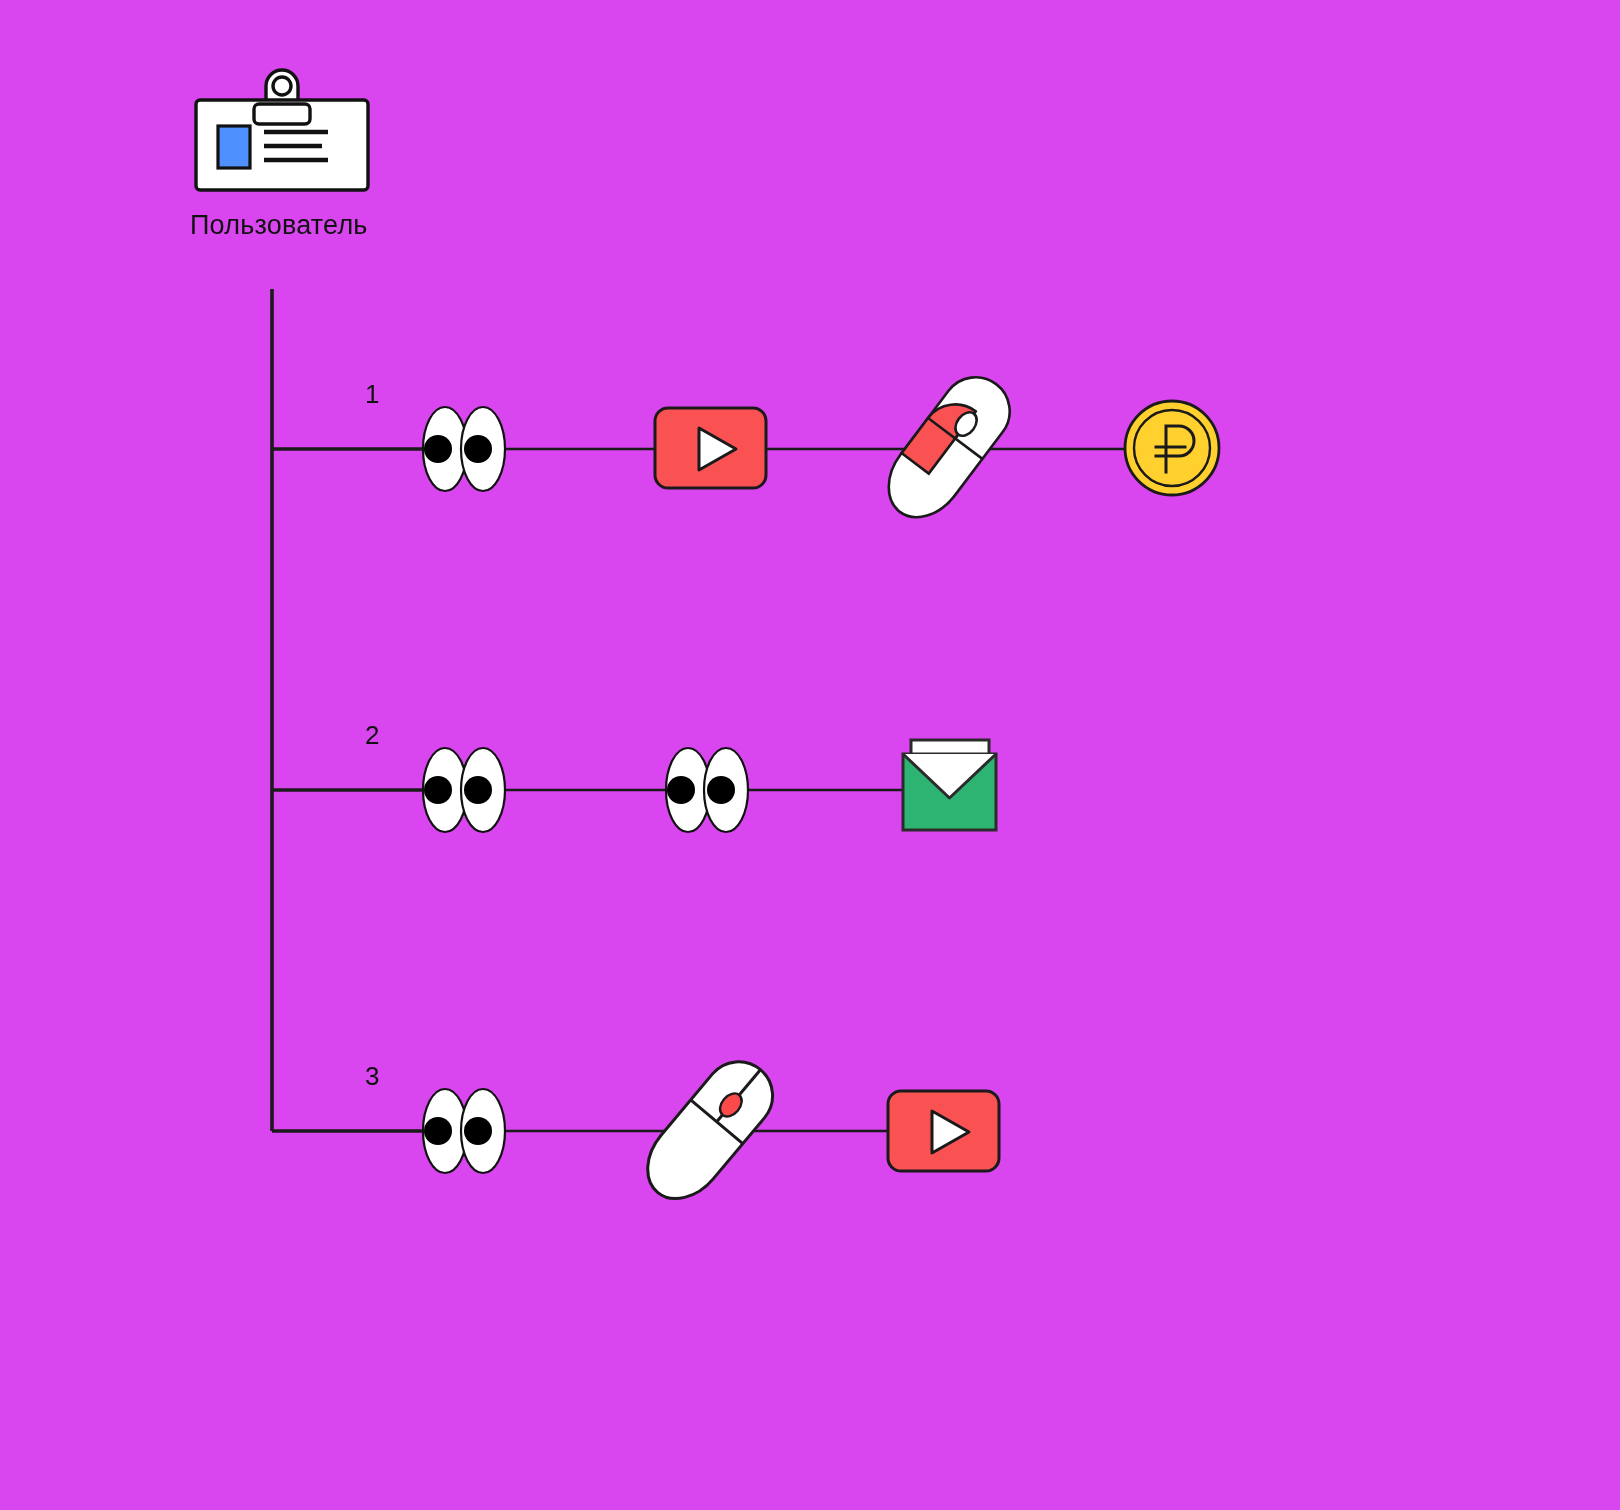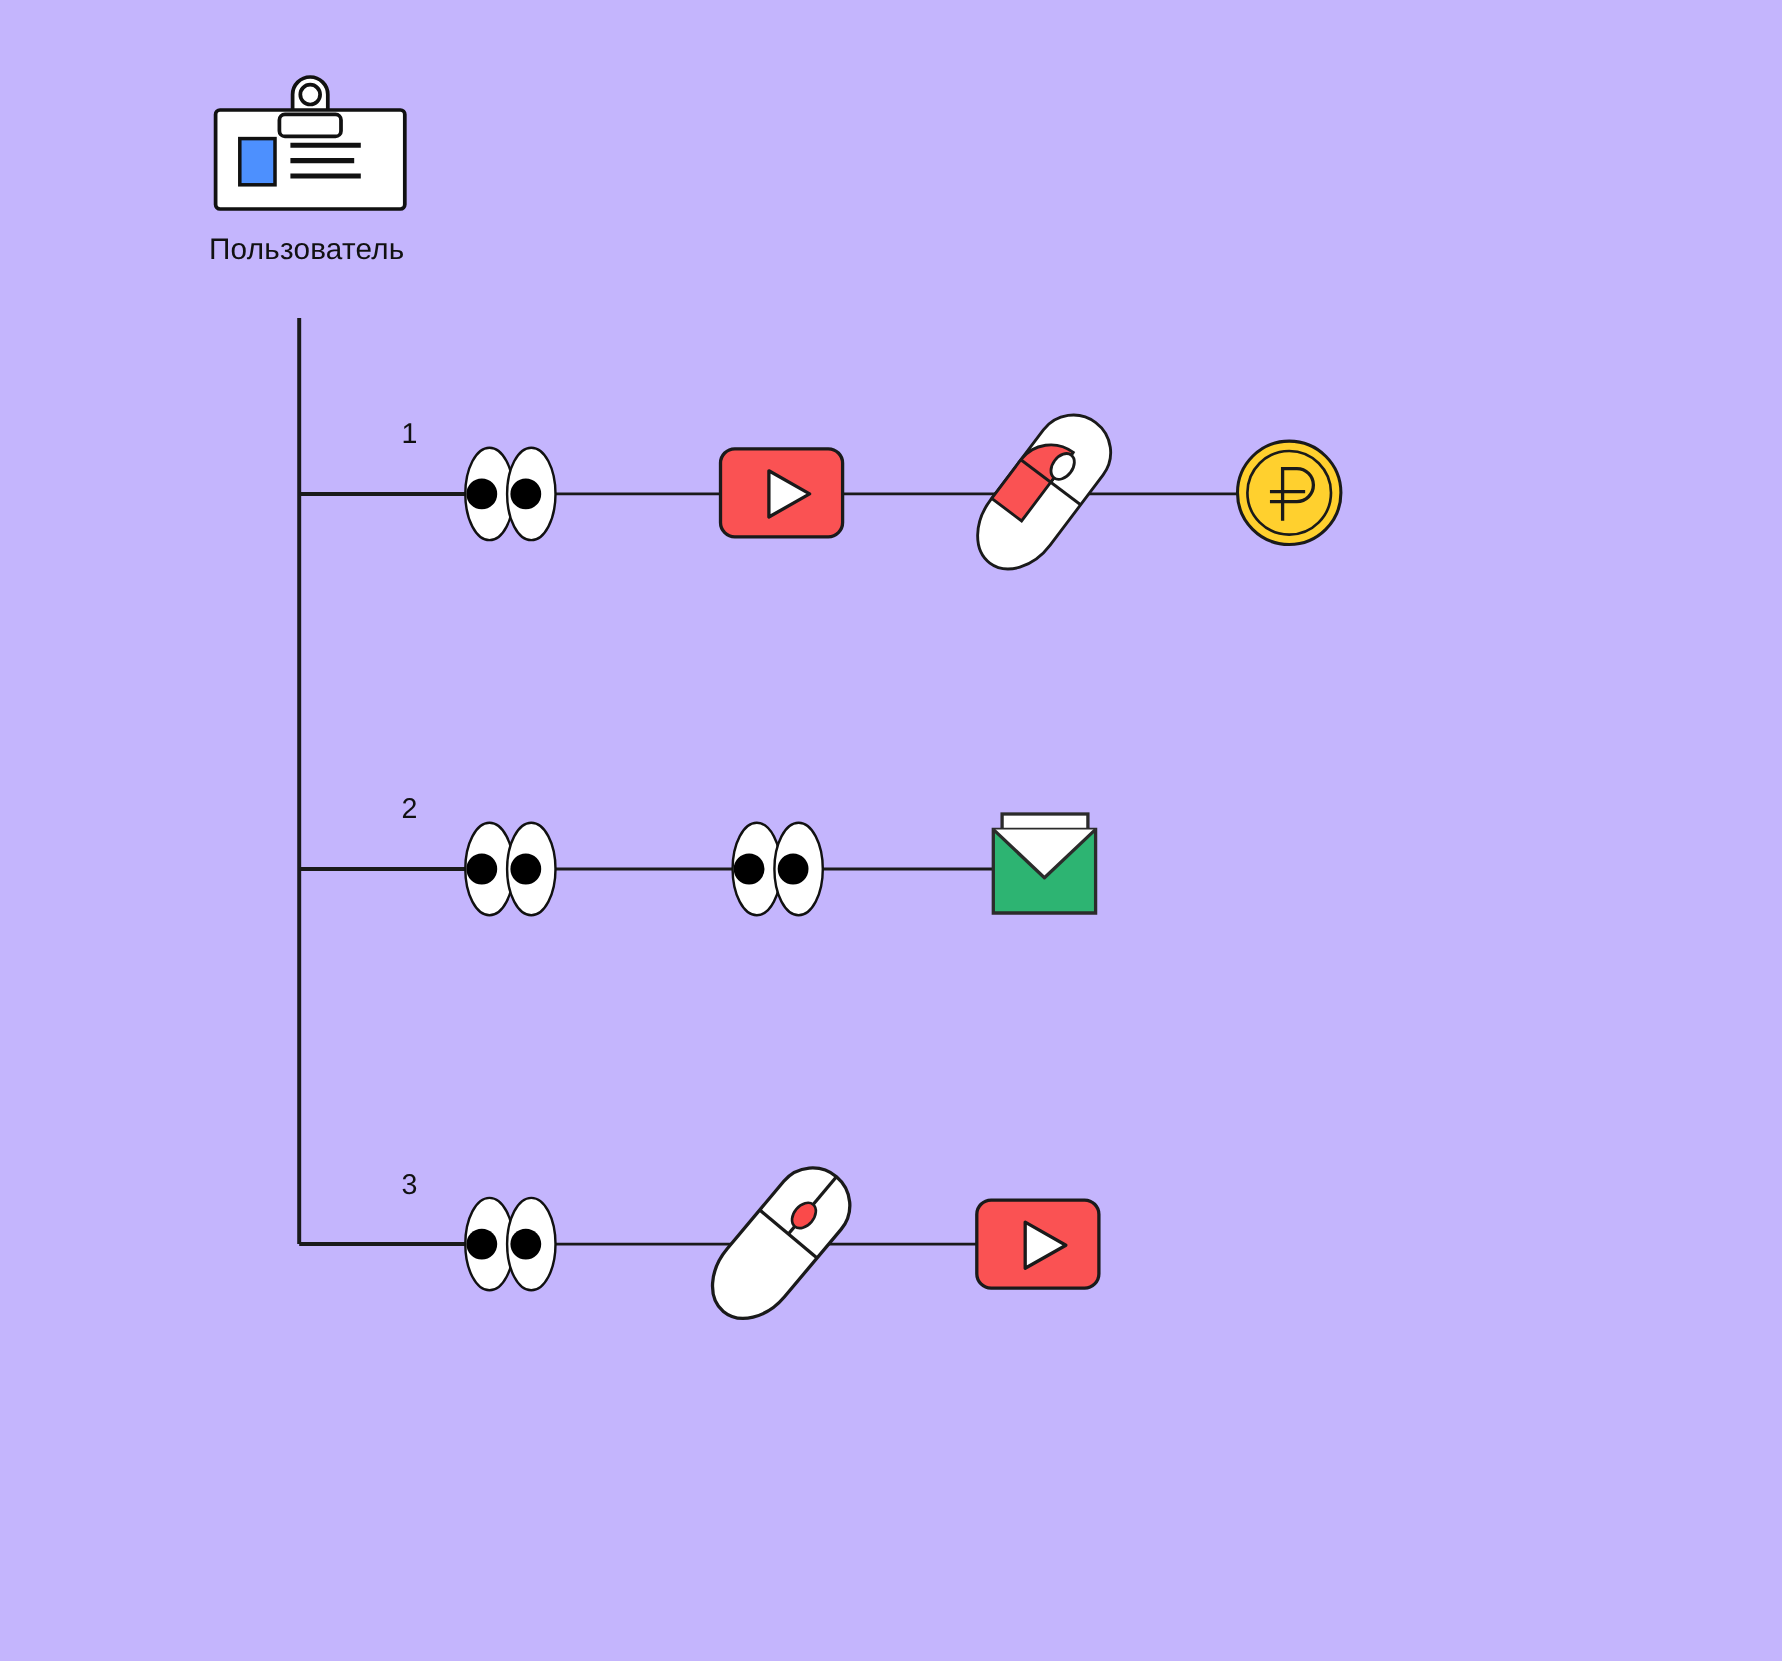--- a/index.html
+++ b/index.html
@@ -10,21 +10,21 @@
   body {
     width: 1620px;
     height: 1510px;
     font-family: "Liberation Sans", sans-serif;
     overflow: hidden;
   }
   #canvas {
     position: relative;
     width: 1620px;
     height: 1510px;
-    background: #c4b5fd;
+    background: #d946ef;
   }
   .actor {
     position: absolute;
     left: 190px;
     top: 60px;
     width: 240px;
   }
   .actor-label {
     margin-top: 10px;
     font-size: 27px;

